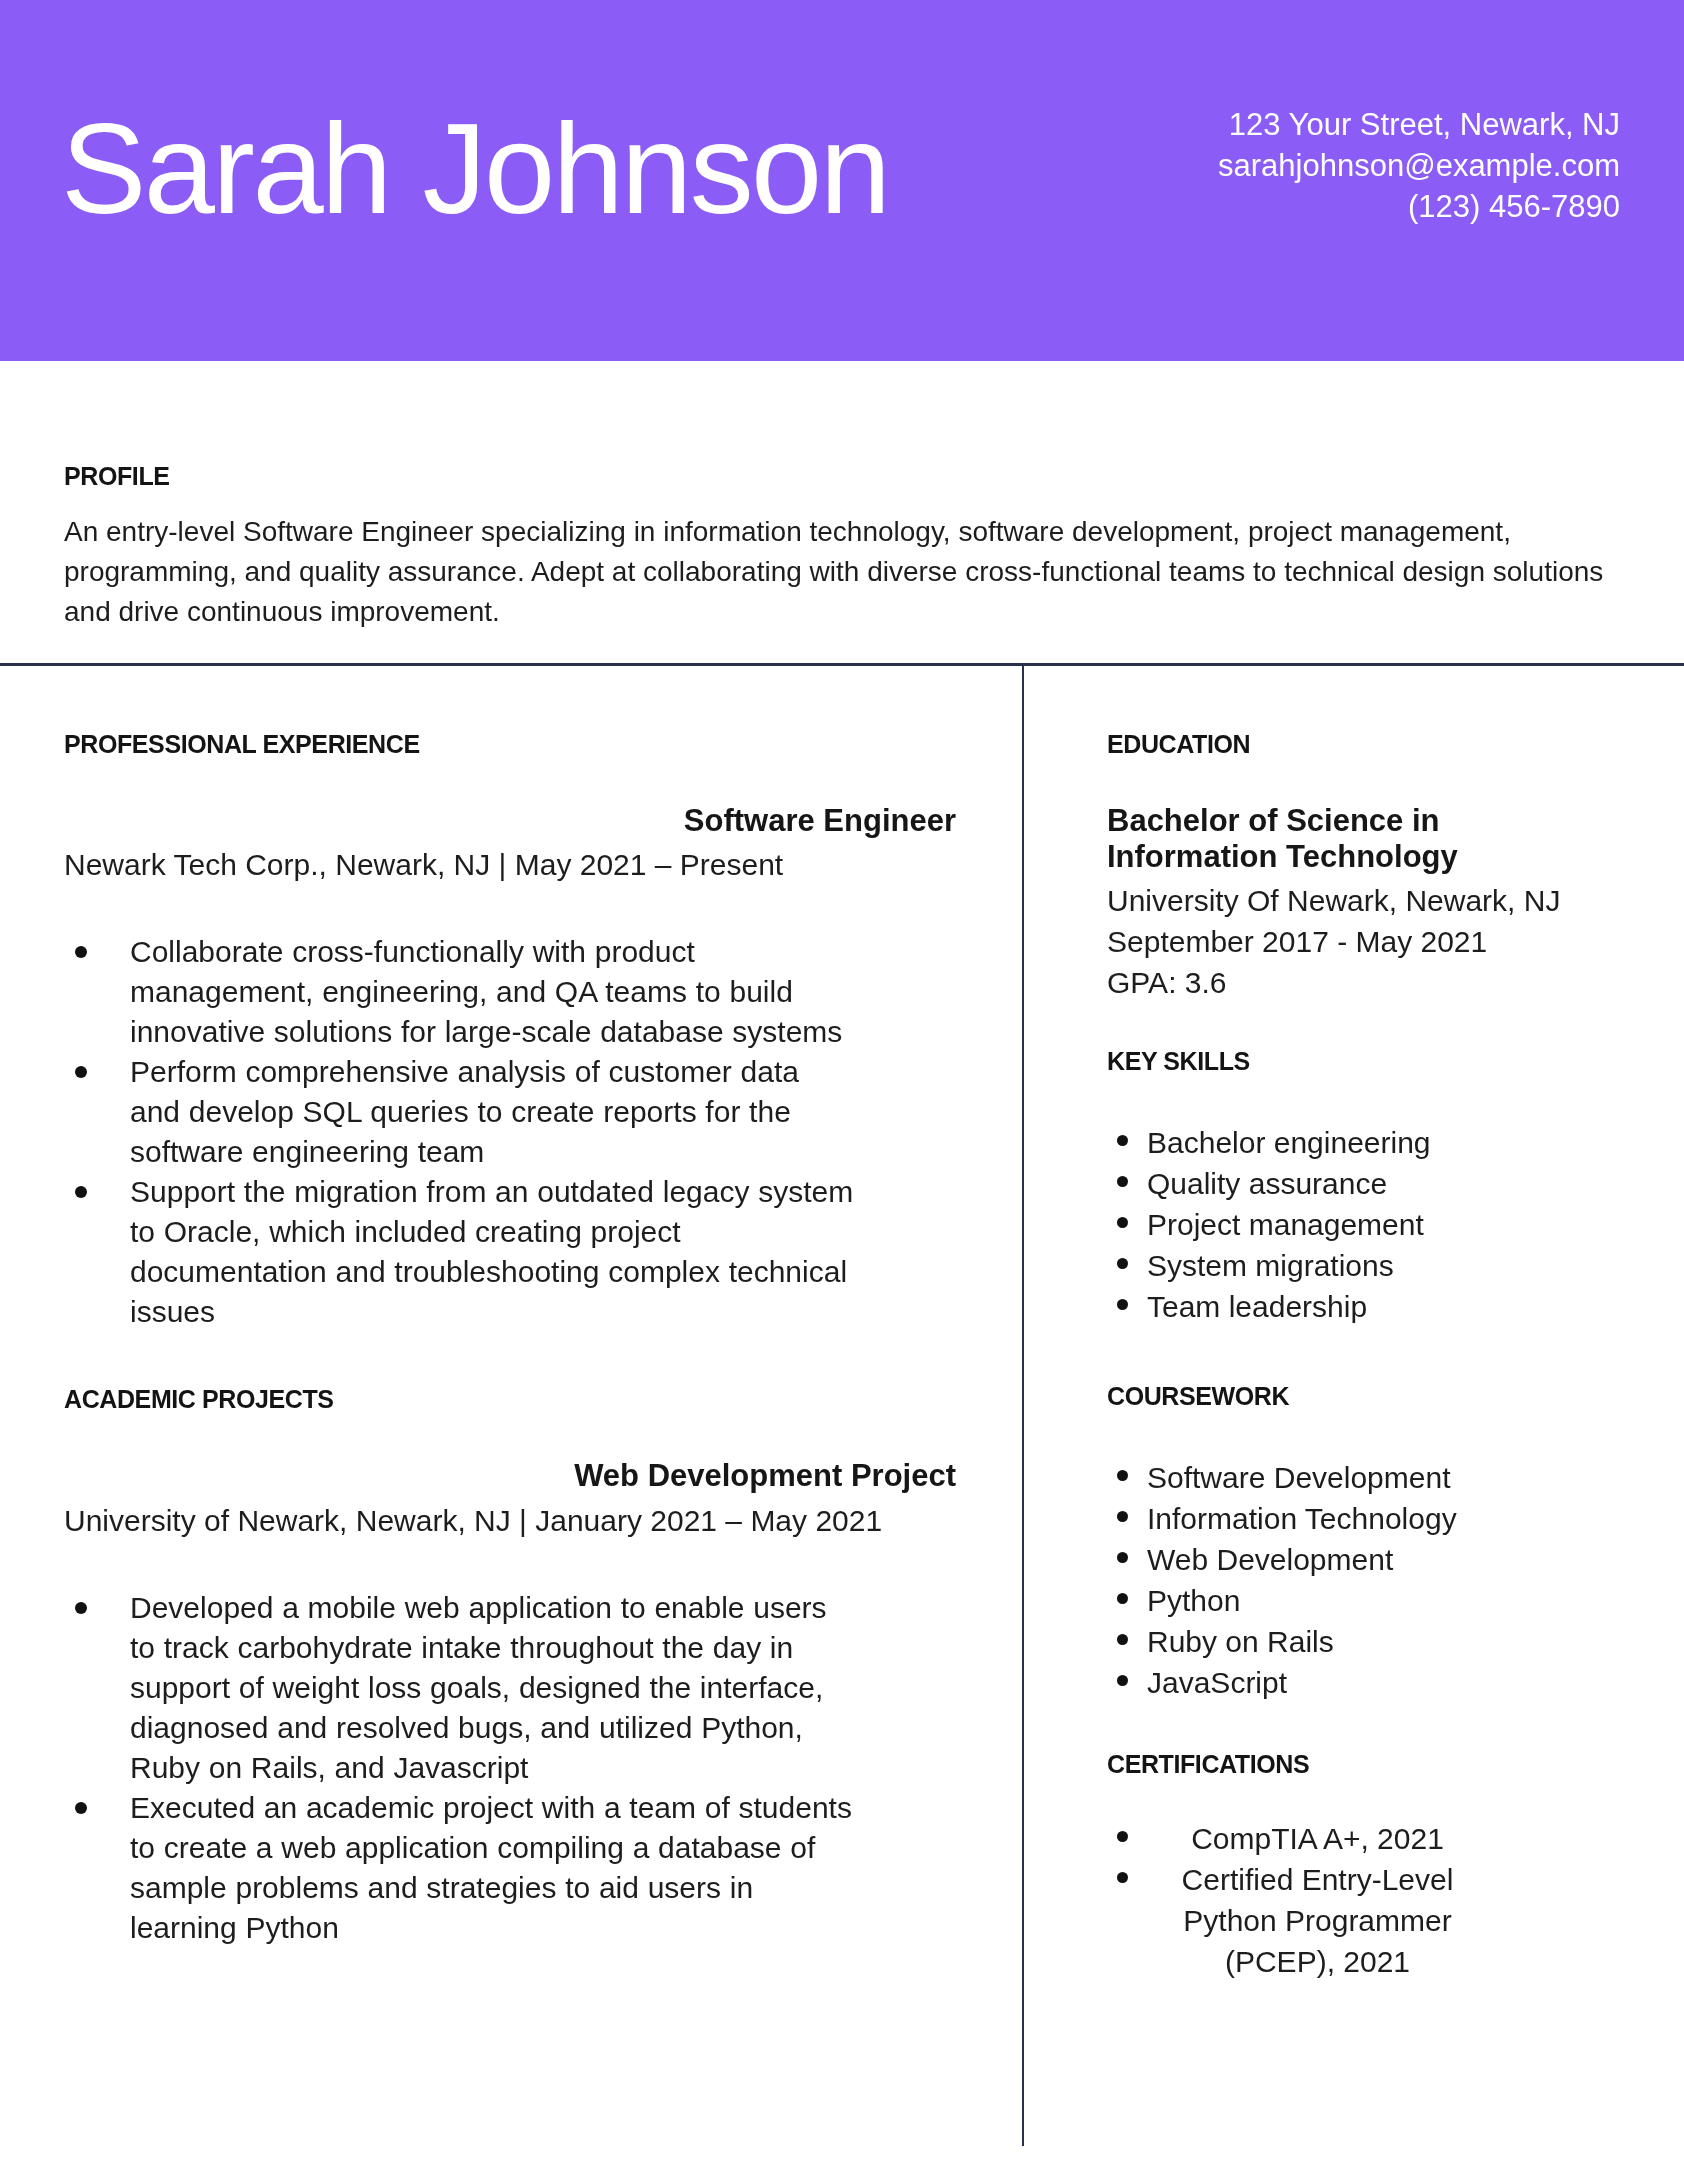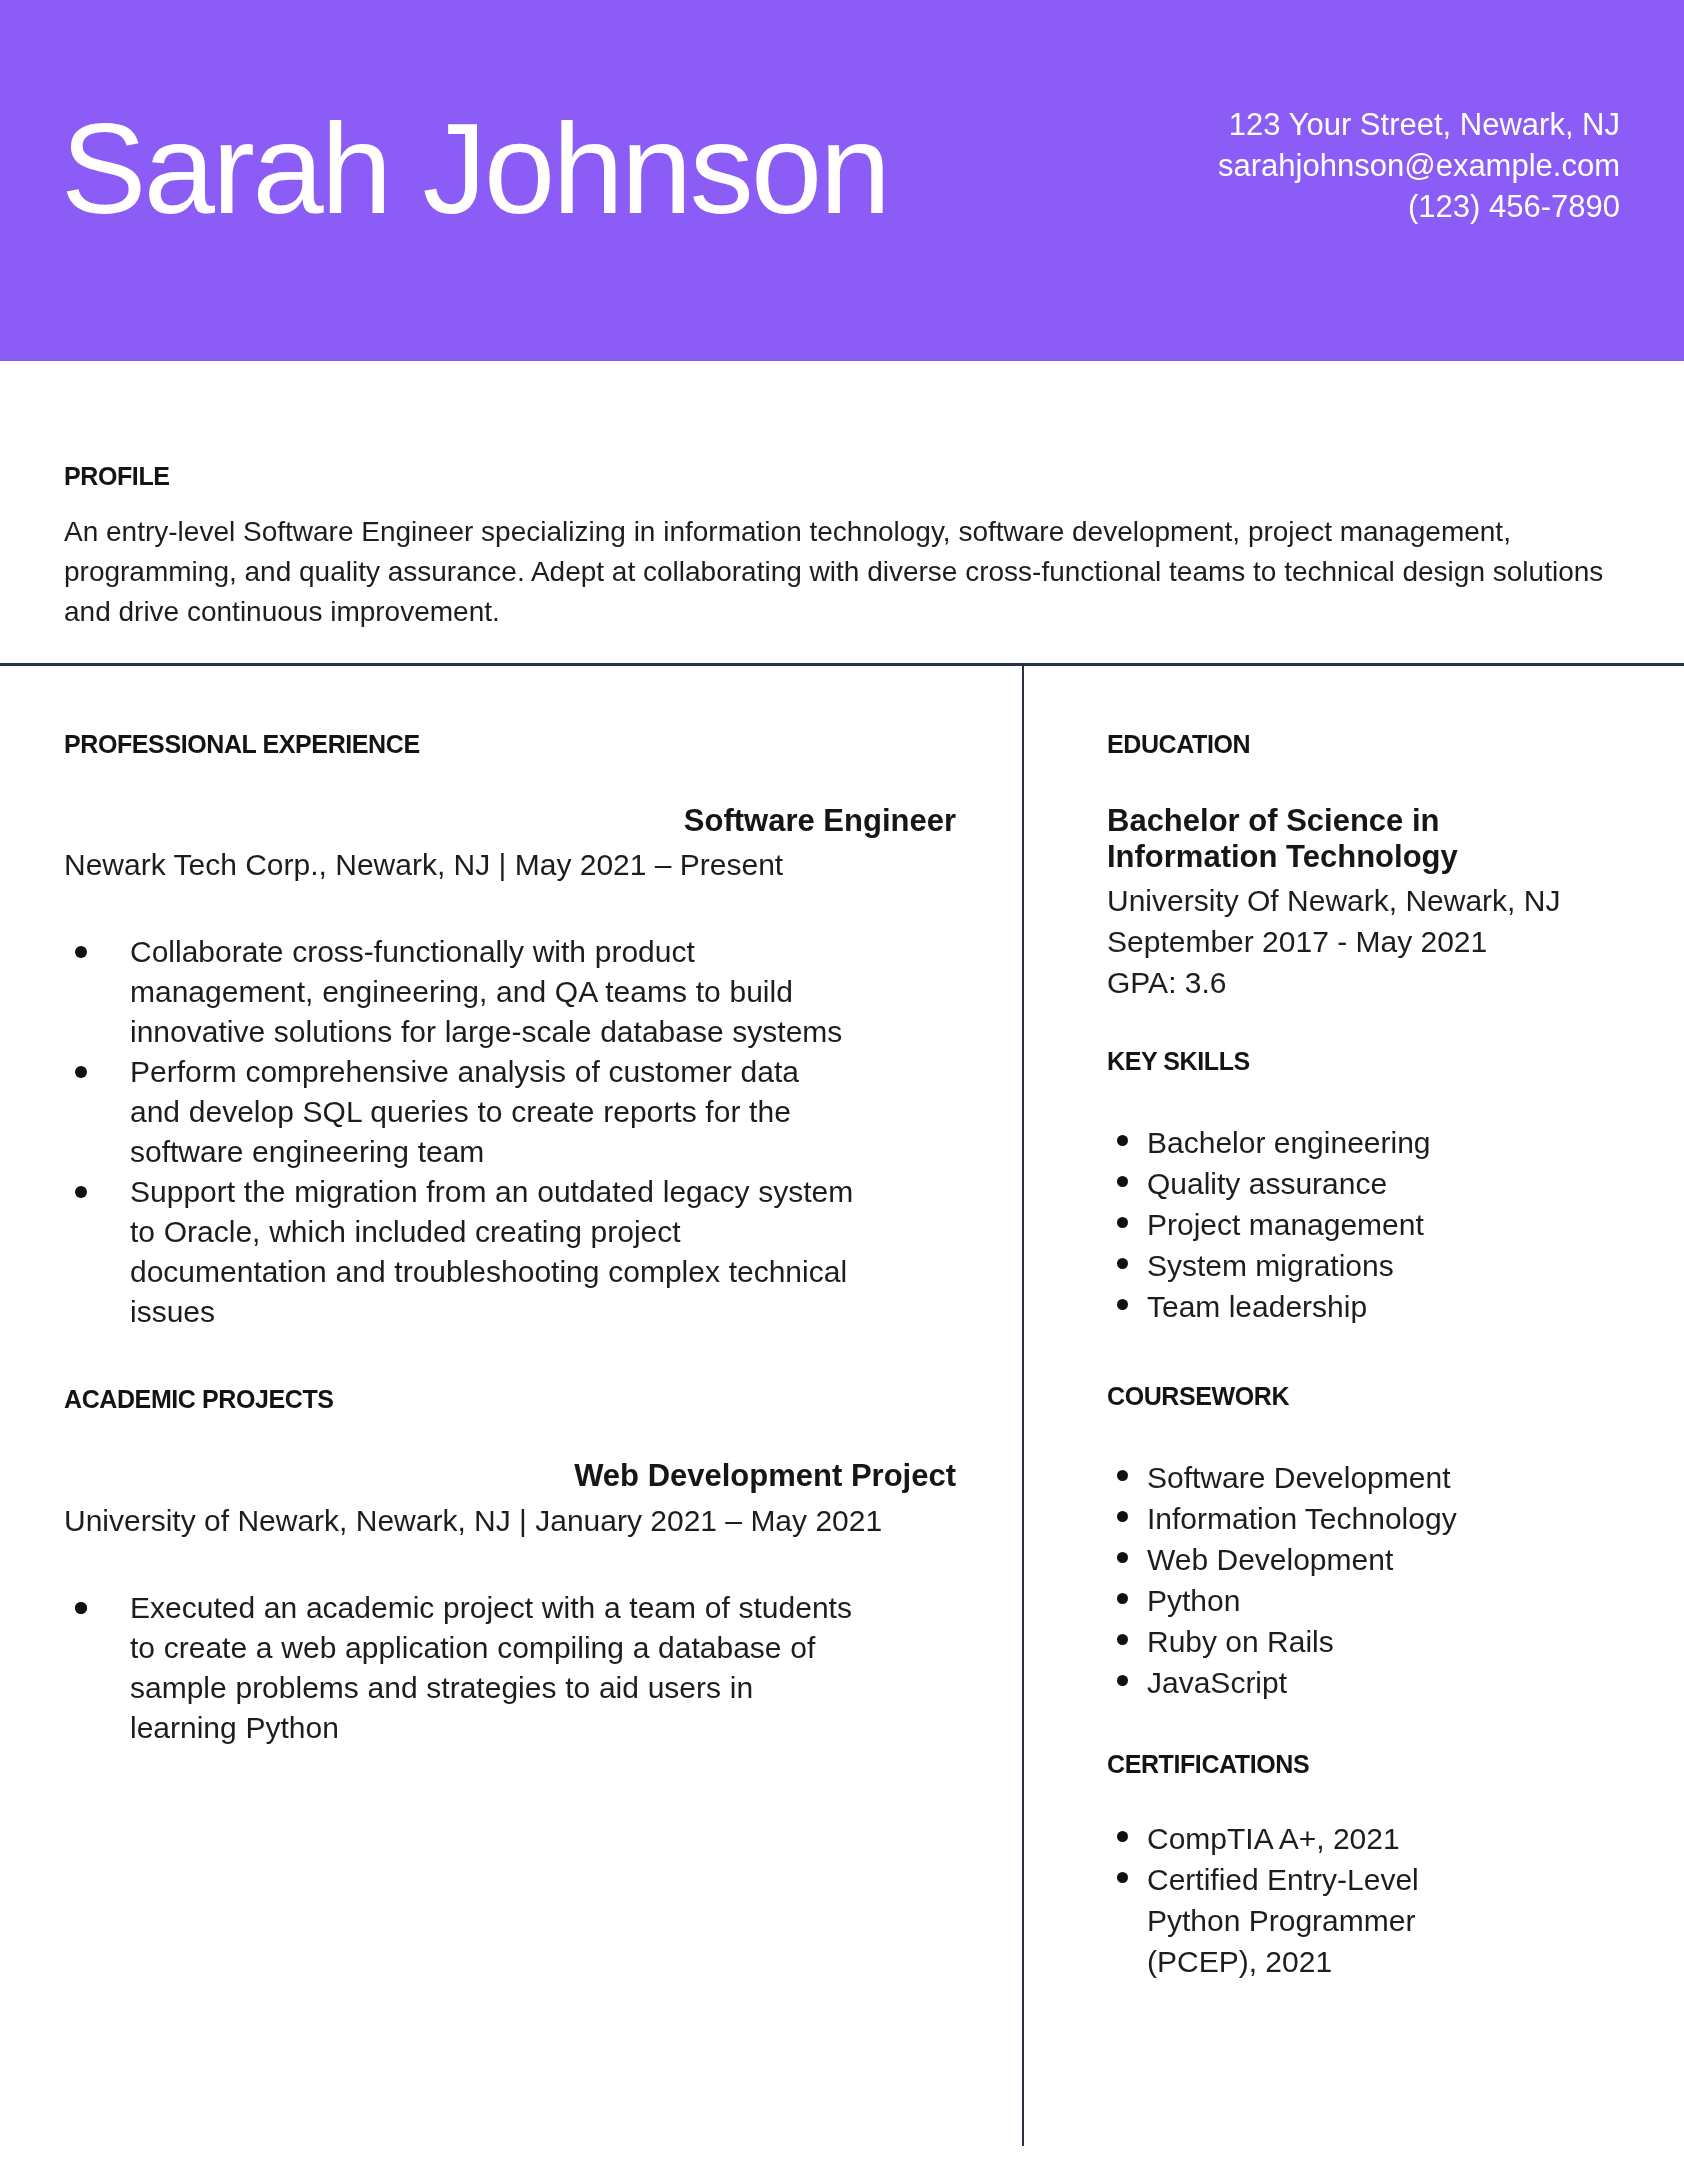--- a/index.html
+++ b/index.html
@@ -46,21 +46,21 @@
   .col-right .bullet .dot { left:10.2px; top:13.6px; width:11px; height:11px; }
   .col-right .bullet .btext { padding-left:40px; max-width:381px; font-size:30px; line-height:41px; }
 
   .degree { margin-top:41px; max-width:511px; }
   .edu-lines { margin-top:5.1px; }
   .edu-lines .meta { line-height:41px; }
 
   .skills-h { margin-top:40px !important; }
   .course-h { margin-top:51px !important; }
   .cert-h { margin-top:43px !important; }
-  .cert-bullets { margin-top:36px !important; }
+  .cert-bullets { margin-top:36px !important;text-align:center; }
 </style>
 </head>
 <body>
 
 <div class="page">
 
   <div class="header">
     <div class="name">Sarah Johnson</div>
     <div class="contact">
       <div>123 Your Street, Newark, NJ</div>
@@ -105,20 +105,21 @@
 
         <h2 class="sec" style="margin-top:49px;">ACADEMIC PROJECTS</h2>
 
         <h3 class="sub job-title">Web Development Project</h3>
         <div class="meta job-meta">University of Newark, Newark, NJ | January 2021 – May 2021</div>
 
         <div class="bullets">
 
             <div class="bullet">
               <span class="dot"></span>
+              <span class="btext">Developed a mobile web application to enable users to track carbohydrate intake throughout the day in support of weight loss goals, designed the interface, diagnosed and resolved bugs, and utilized Python, Ruby on Rails, and Javascript</span>
             </div>
 
             <div class="bullet">
               <span class="dot"></span>
               <span class="btext">Executed an academic project with a team of students to create a web application compiling a database of sample problems and strategies to aid users in learning Python</span>
             </div>
           </div>
 
       </div>
 

